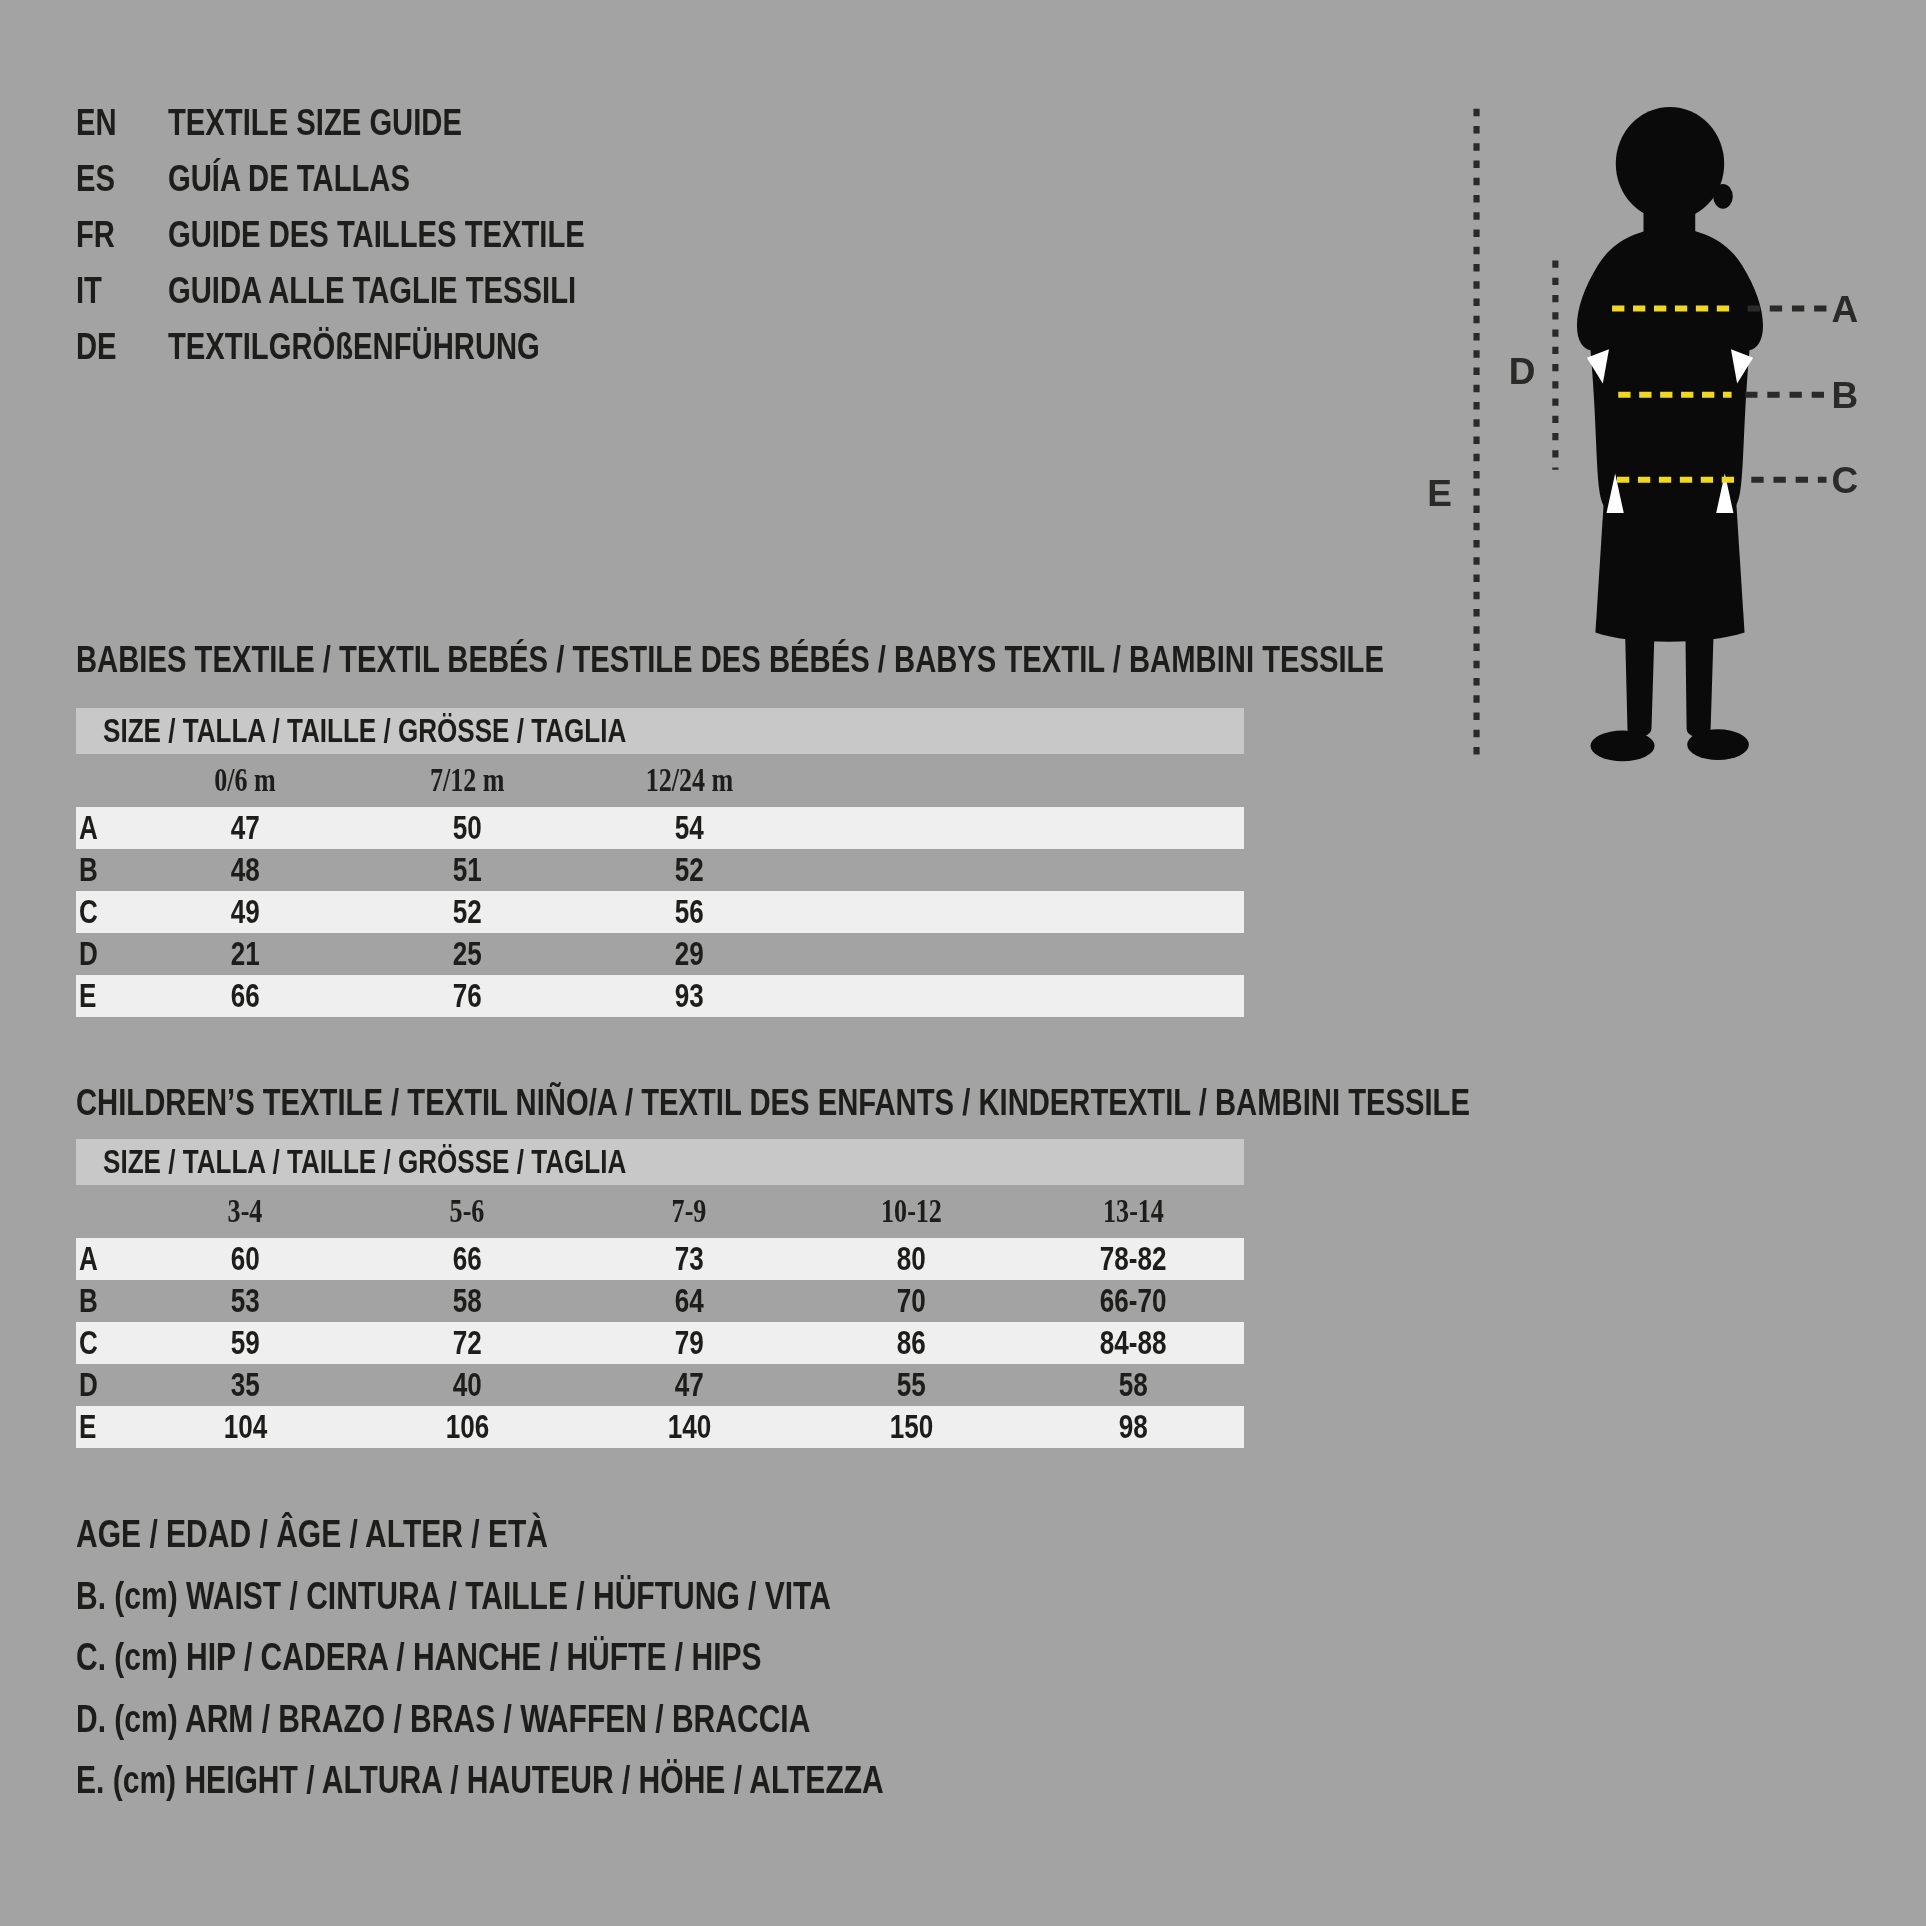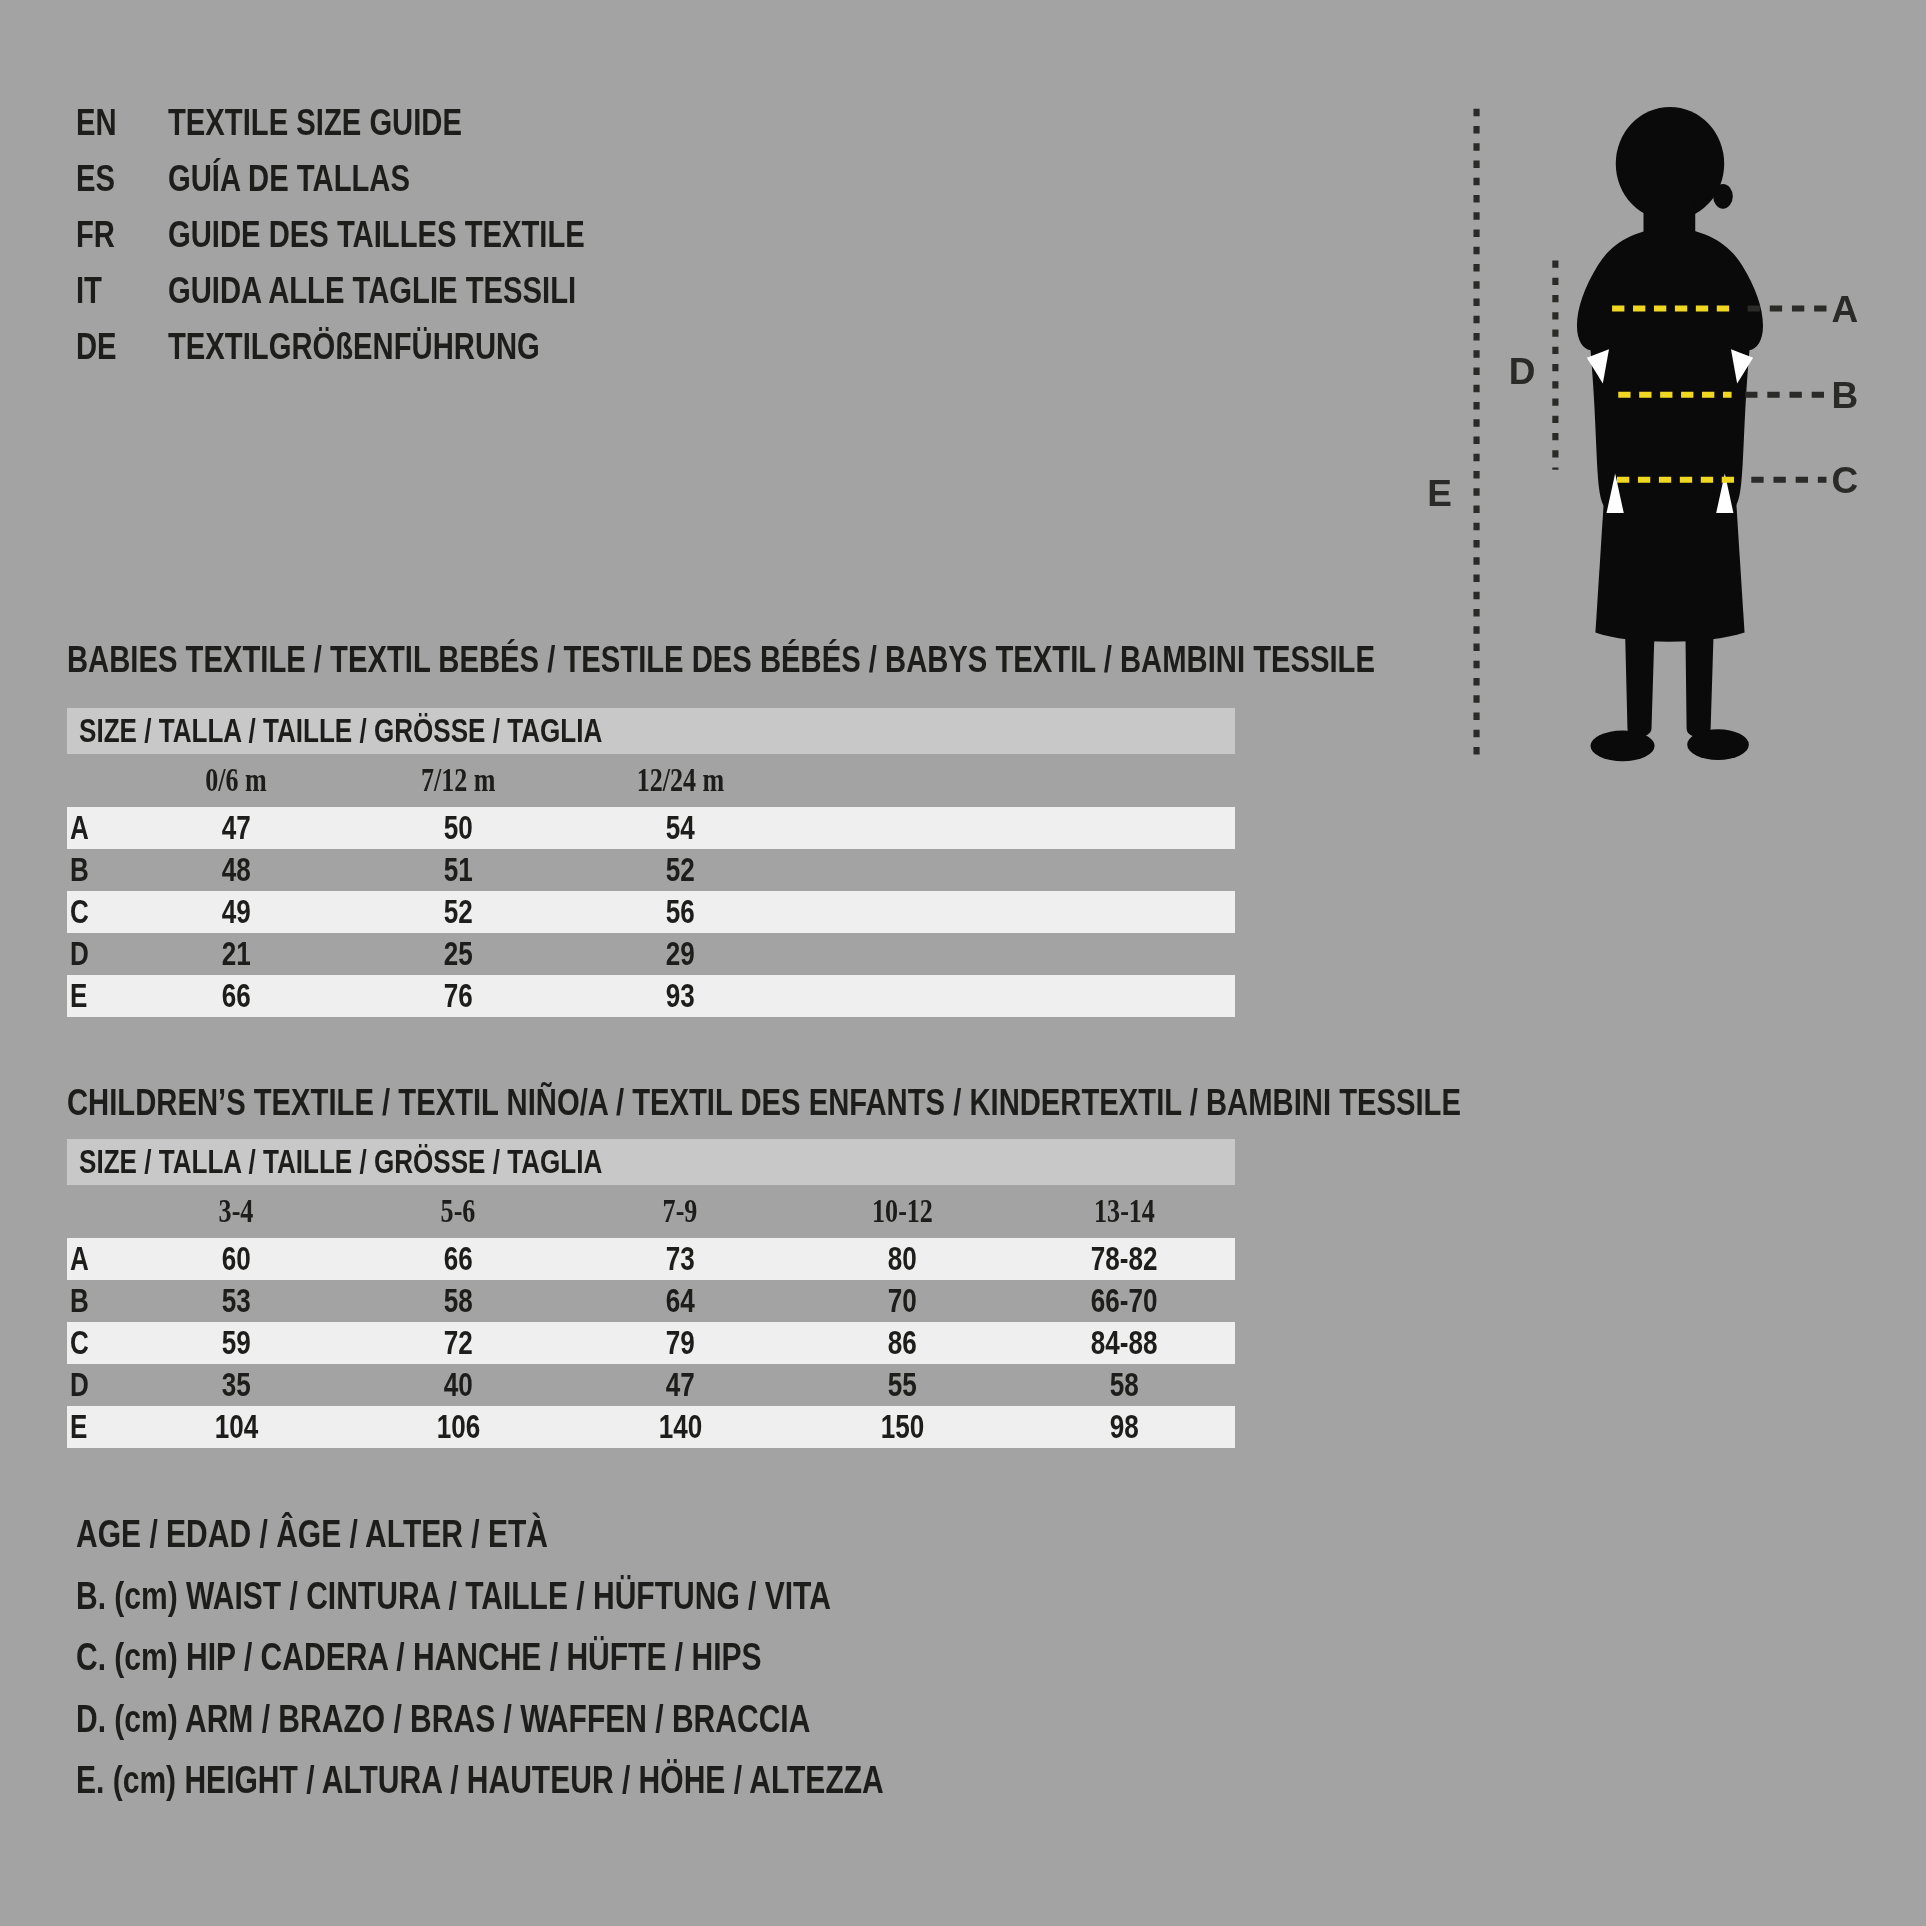--- a/index.html
+++ b/index.html
@@ -10,29 +10,29 @@
   }
   .cond { display:inline-block; transform:scaleX(0.79); transform-origin:0 50%; white-space:nowrap; }
   .cond.c { transform-origin:50% 50%; }
 
   
   .lang-block { position:absolute; left:76px; top:104px; }
   .lang-row { display:flex; height:37px; line-height:37px; font-size:37px; margin-bottom:19px; }
   .lang-code { width:92px; flex:none; }
 
   
-  .section { position:absolute; left:67px; width:1168px; }
+  .section { position:absolute; left:76px; width:1168px; }
   .babies-section { top:641px; }
   .children-section { top:1084px; }
   .table-title { font-size:37px; line-height:38px; }
   .babies-section .table-title { height:67px; }
   .children-section .table-title { height:55px;text-decoration:underline; }
   .size-bar {
     height:46px; background:#c8c8c8; font-size:33px;
-    display:flex; align-items:center; padding-left:12px; box-sizing:border-box;
+    display:flex; align-items:center; padding-left:27px; box-sizing:border-box;
   }
   table { border-collapse:collapse; width:1168px; table-layout:fixed; }
   thead tr { height:53px;font-family:Liberation Serif, serif; }
   tbody tr { height:42px; }
   tbody tr:nth-child(odd) { background:#efefef; }
   th, td { padding:0; font-size:33px; font-weight:bold; text-align:center; vertical-align:middle; }
   td.letter { text-align:left; padding-left:2.5px; }
 
   
   .legend-block { position:absolute; left:76px; top:1517px; }

